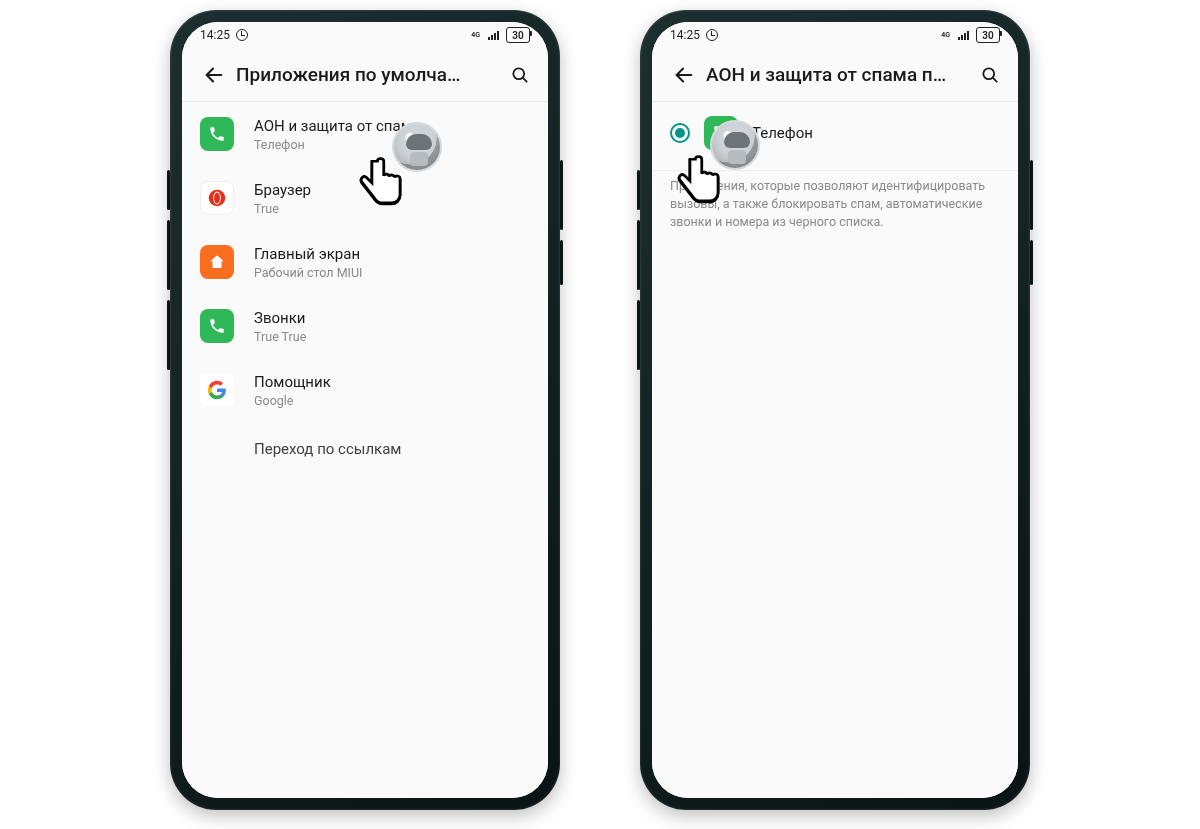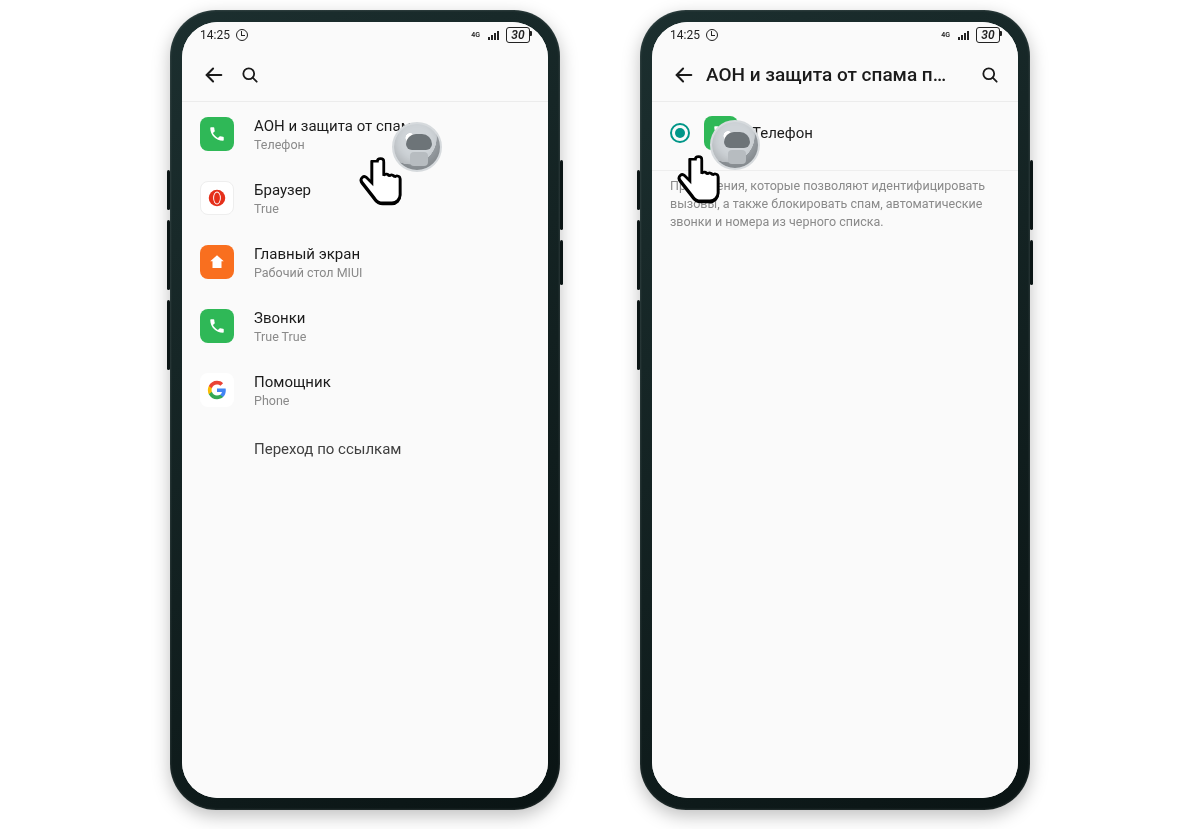--- a/index.html
+++ b/index.html
@@ -53,21 +53,21 @@
   .status-left { display:flex; align-items:center; gap:6px; }
   .status-right { display:flex; align-items:center; gap:7px; }
   .alarm-icon { width:12px; height:12px; border:1.4px solid #222; border-radius:50%; position:relative; }
   .alarm-icon::before { content:""; position:absolute; width:1.4px; height:4px; background:#222; left:4px; top:1px; }
   .alarm-icon::after  { content:""; position:absolute; width:4px; height:1.4px; background:#222; left:4px; top:5px; }
   .signal-icon { display:flex; align-items:flex-end; gap:1px; height:10px; }
   .signal-icon span { width:2px; background:#222; }
   .signal-icon span:nth-child(1){height:3px}.signal-icon span:nth-child(2){height:5px}
   .signal-icon span:nth-child(3){height:7px}.signal-icon span:nth-child(4){height:9px}
   .net-label { font-size:7px; font-weight:600; margin-right:1px; }
-  .battery { width:24px; height:16px; border:1.3px solid #222; border-radius:3px; position:relative; display:flex; align-items:center; justify-content:center; font-size:12px; font-weight:600;font-style:italic; }
+  .battery { width:24px; height:16px; border:1.3px solid #222; border-radius:3px; position:relative; display:flex; align-items:center; justify-content:center; font-size:10px; font-weight:600; }
   .battery::after{content:""; position:absolute; right:-3px; top:3px; width:2px; height:5px; background:#222; border-radius:0 1px 1px 0; }
 
   .app-header {
     height: 54px;
     display:flex;
     align-items:center;
     padding: 0 10px 0 14px;
     background:#fafafa;
     border-bottom:1px solid #ececec;
   }
@@ -176,20 +176,21 @@
       </div>
     </div>
 
     <div class="app-header">
       <button class="back-btn">
         <svg width="22" height="22" viewBox="0 0 24 24" fill="none" stroke="#1b1b1b" stroke-width="2.2" stroke-linecap="round" stroke-linejoin="round">
             <line x1="20" y1="12" x2="4" y2="12"></line>
             <polyline points="11 19 4 12 11 5"></polyline>
           </svg>
       </button>
+      <div class="title">Приложения по умолча…</div>
       <button class="search-btn">
         <svg width="20" height="20" viewBox="0 0 24 24" fill="none" stroke="#1b1b1b" stroke-width="2.2" stroke-linecap="round">
             <circle cx="10.5" cy="10.5" r="6.5"></circle>
             <line x1="20" y1="20" x2="15.2" y2="15.2"></line>
           </svg>
       </button>
     </div>
 
     <div class="content">
       <div class="list-item">
@@ -246,21 +247,21 @@
         <div class="app-icon google">
           <svg width="22" height="22" viewBox="0 0 24 24">
               <path fill="#4285F4" d="M21.6 12.2c0-.7-.1-1.3-.2-1.9H12v3.9h5.4c-.2 1.2-.9 2.3-2 3v2.5h3.2c1.9-1.7 3-4.3 3-7.5z"></path>
               <path fill="#34A853" d="M12 22c2.7 0 5-0.9 6.6-2.4l-3.2-2.5c-.9.6-2 .9-3.4.9-2.6 0-4.8-1.8-5.6-4.1H3.1v2.6C4.7 19.8 8.1 22 12 22z"></path>
               <path fill="#FBBC05" d="M6.4 13.9c-.2-.6-.3-1.2-.3-1.9s.1-1.3.3-1.9V7.5H3.1C2.4 8.9 2 10.4 2 12s.4 3.1 1.1 4.5l3.3-2.6z"></path>
               <path fill="#EA4335" d="M12 5.9c1.5 0 2.8.5 3.8 1.5l2.8-2.8C16.9 2.9 14.7 2 12 2 8.1 2 4.7 4.2 3.1 7.5l3.3 2.6C7.2 7.7 9.4 5.9 12 5.9z"></path>
             </svg>
         </div>
         <div class="item-text">
           <span class="item-title">Помощник</span>
-          <span class="item-sub">Phone</span>
+          <span class="item-sub">Google</span>
         </div>
       </div>
 
 
       <div class="link-row">Переход по ссылкам</div>
     </div>
 
     <div class="cursor-overlay" style="left:170px; top:100px;">
       <div class="avatar"></div>
       <svg class="hand" viewBox="0 0 64 64">

